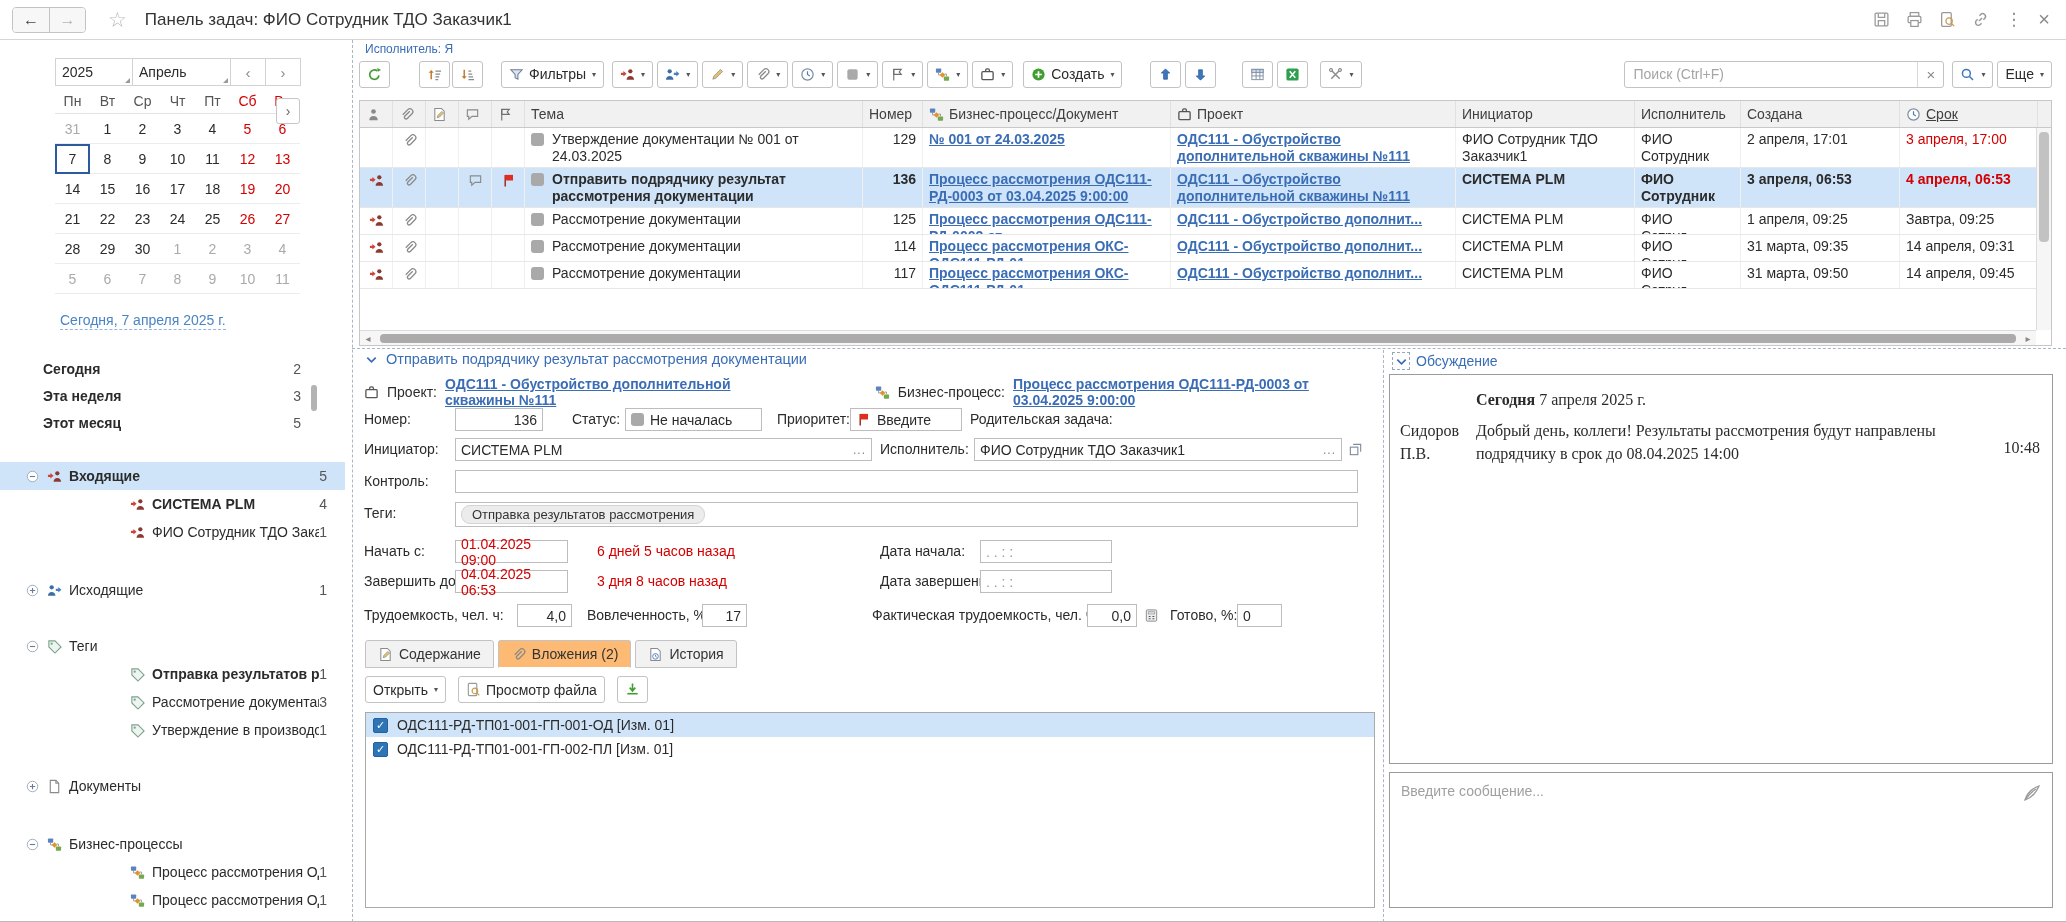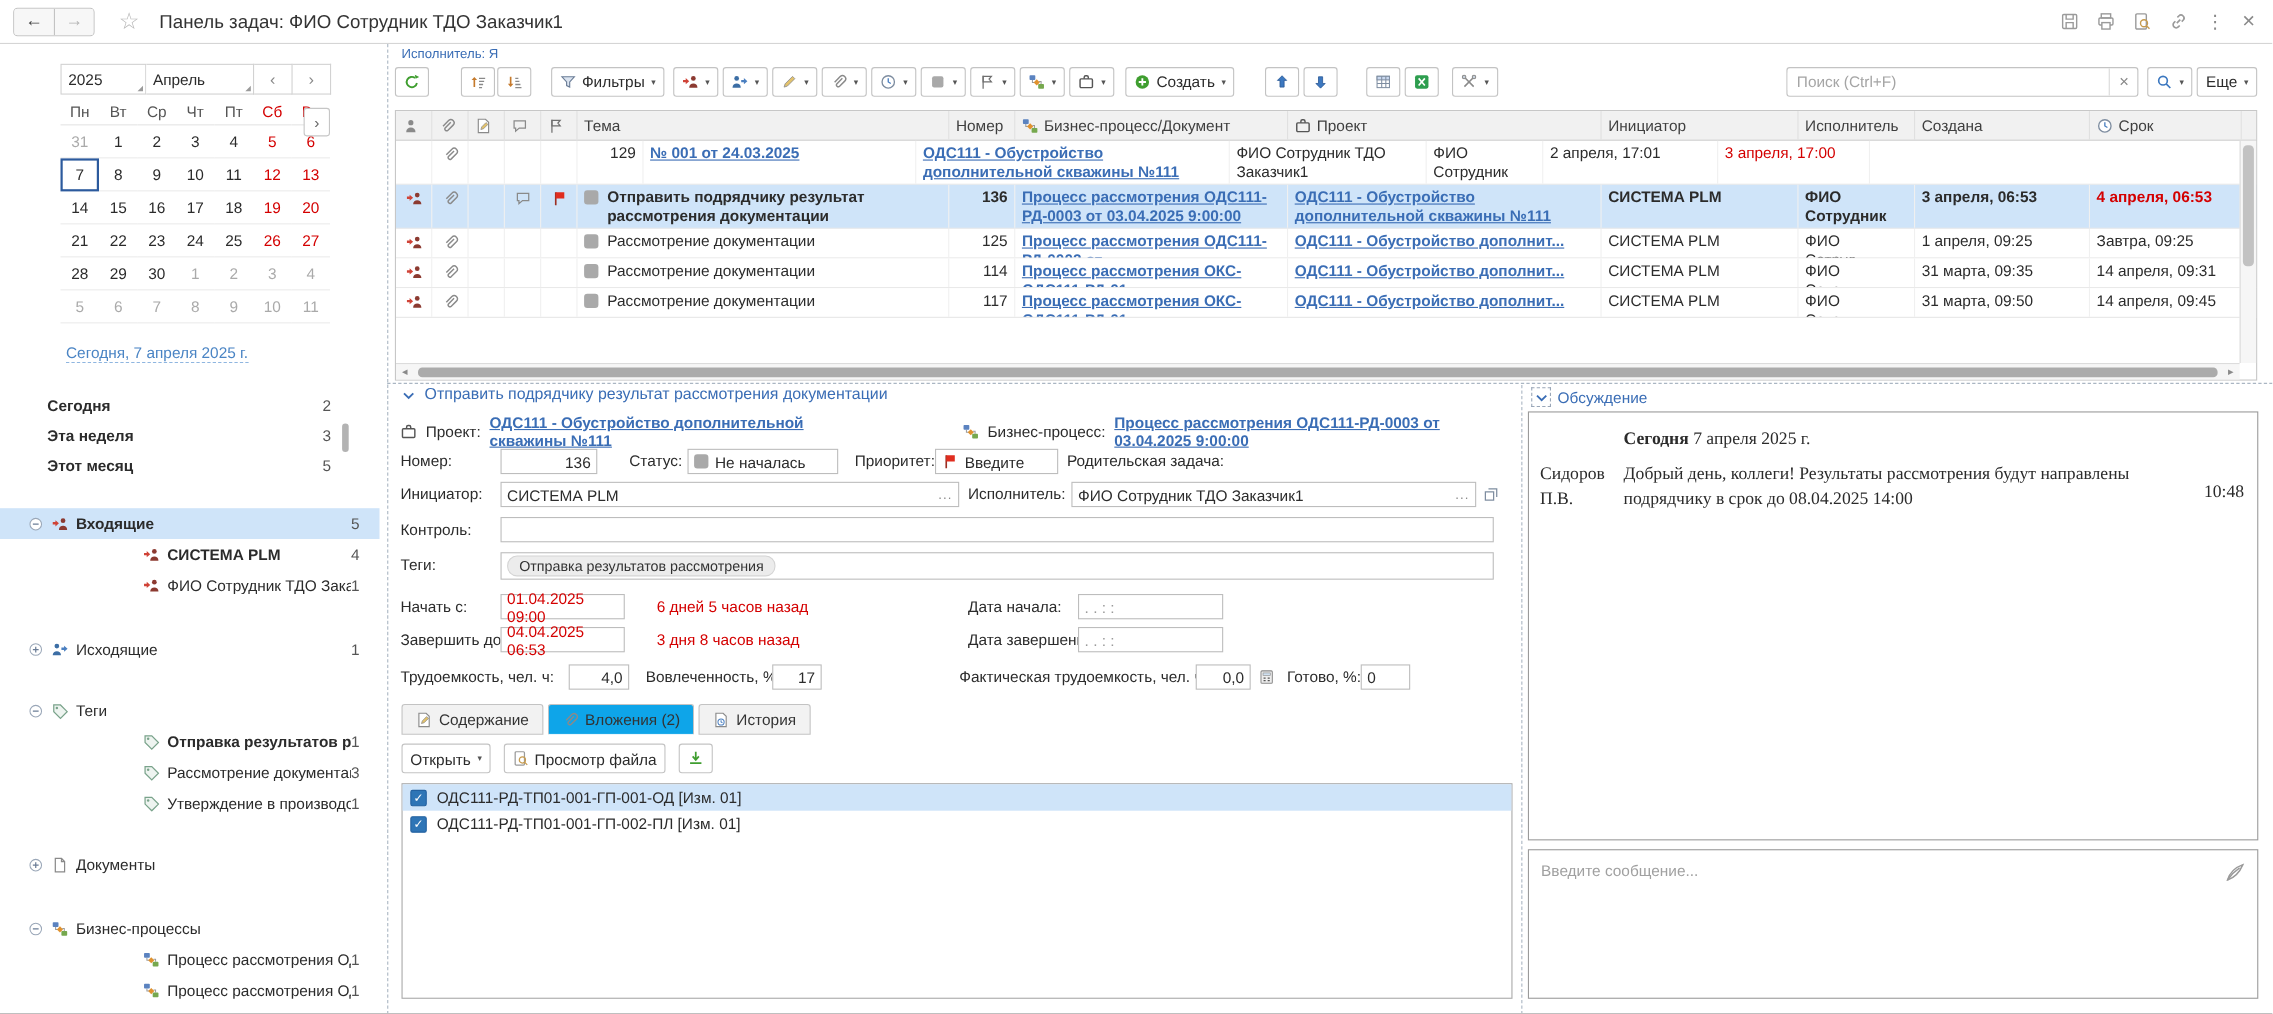--- a/index.html
+++ b/index.html
@@ -83,21 +83,21 @@
   .inp { position:absolute; border:1px solid #bdbdbd; height:23px; background:#fff; font-size:14px; display:flex; align-items:center; padding:0 5px; color:#2b2b2b; }
   .inp.rt { justify-content:flex-end; }
   .inp .dots { margin-left:auto; color:#8a8a8a; font-size:12px; letter-spacing:1px; padding-left:6px; }
   .redtxt { color:#d40000; }
   .hint { font-size:14px; line-height:23px; }
   .chip { background:#ececec; border:1px solid #d4d4d4; border-radius:9px; padding:1px 10px; font-size:13px; color:#333; white-space:nowrap; }
   #dtl-title { color:#3a6db5; font-size:14.5px; }
   .frm { position:absolute; left:12px; right:8px; }
   .tabs { position:absolute; left:13px; top:290px; display:flex; }
   .tab { display:inline-flex; align-items:center; gap:6px; height:28px; padding:0 12px; border:1px solid #c3c3c3; background:#f2f2f2; font-size:14px; margin-right:4px; border-radius:3px 3px 0 0; color:#333; }
-  .tab.active { background:#0ea5e9; border-bottom-color:#fff; }
+  .tab.active { background:#fdba74; border-bottom-color:#fff; }
   #attach-bar { position:absolute; left:13px; top:326px; display:flex; gap:12px; }
   #attach-list { position:absolute; left:13px; top:362px; width:1010px; height:196px; border:1px solid #a9a9a9; background:#fff; }
   .arow { display:flex; align-items:center; height:24px; padding-left:7px; gap:9px; font-size:14px; }
   .arow.sel { background:#cfe4f9; }
   .cb { width:15px; height:15px; background:#2e75b6; border:1px solid #2361a0; border-radius:2px; color:#fff; display:flex; align-items:center; justify-content:center; font-size:11px; }
   
   #discussion { position:absolute; left:1383px; top:350px; width:683px; height:572px; }
   #disc-head { position:absolute; left:9px; top:2px; display:flex; align-items:center; gap:6px; }
   .dashbox { width:18px; height:18px; border:1px dashed #9aa7b8; display:flex; align-items:center; justify-content:center; }
   #disc-title { color:#3a6db5; font-size:14px; }
@@ -667,21 +667,21 @@
         </div>
         <div class="hcell" style="width: 179px; flex: 0 0 auto;">
           <span>Инициатор</span>
         </div>
         <div class="hcell" style="width: 106px; flex: 0 0 auto;">
           <span>Исполнитель</span>
         </div>
         <div class="hcell" style="width: 159px; flex: 0 0 auto;">
           <span>Создана</span>
         </div>
-        <div class="hcell" style="width: 138px; flex: 0 0 auto;">
+        <div class="hcell" style="width: 138px; flex: 0 0 auto; text-decoration: underline;">
           <span class="ic">
             <svg viewBox="0 0 16 16">
               <circle cx="8" cy="8" r="6" fill="#fff" stroke="#7e8da0" stroke-width="1.3"></circle>
               <path d="M8 4.5V8l2.5 1.5" fill="none" stroke="#4a7fc0" stroke-width="1.3"></path>
             </svg>
           </span>
           <span>Срок</span>
         </div>
       </div>
     <div id="tbody">
@@ -690,20 +690,26 @@
           <div class="tcell icc" style="width: 33px; flex: 0 0 auto;">
             <span class="ic">
               <svg viewBox="0 0 16 16" fill="none" stroke="#8a8a8a" stroke-width="1.4">
                 <path d="M11.5 4.5l-5.4 5.4a1.8 1.8 0 0 0 2.5 2.5l5.2-5.2a3.1 3.1 0 0 0-4.4-4.4L4 8.2"></path>
               </svg>
             </span>
           </div>
           <div class="tcell icc" style="width: 33px; flex: 0 0 auto;"></div>
           <div class="tcell icc" style="width: 33px; flex: 0 0 auto;"></div>
           <div class="tcell icc" style="width: 33px; flex: 0 0 auto;"></div>
+          <div class="tcell" style="width: 338px; flex: 0 0 auto;">
+            <div class="subjwrap">
+              <span class="statussq"></span>
+              <span>Утверждение документации № 001 от 24.03.2025</span>
+            </div>
+          </div>
           <div class="tcell num" style="width: 60px; flex: 0 0 auto;"><span>129</span></div>
           <div class="tcell" style="width: 248px; flex: 0 0 auto;"><a class="link">№ 001 от 24.03.2025</a></div>
           <div class="tcell" style="width: 285px; flex: 0 0 auto;"><a class="link">ОДС111 - Обустройство дополнительной скважины №111</a></div>
           <div class="tcell" style="width: 179px; flex: 0 0 auto;"><span>ФИО Сотрудник ТДО Заказчик1</span></div>
           <div class="tcell" style="width: 106px; flex: 0 0 auto;"><span>ФИО Сотрудник ТД...</span></div>
           <div class="tcell" style="width: 159px; flex: 0 0 auto;"><span>2 апреля, 17:01</span></div>
           <div class="tcell" style="width: 138px; flex: 0 0 auto;"><span class="redtxt ">3 апреля, 17:00</span></div>
         </div>
         <div class="trowt sel" style="height: 40px;">
           <div class="tcell icc" style="width: 33px; flex: 0 0 auto;">

